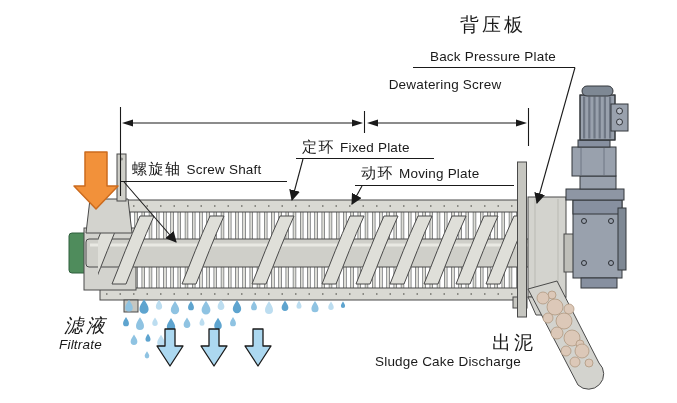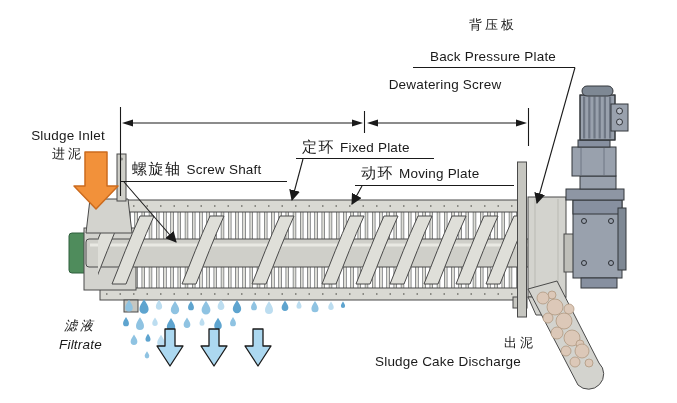--- a/index.html
+++ b/index.html
@@ -2,21 +2,21 @@
 <html><head>
 <meta charset="utf-8">
 <style>
   html,body{margin:0;padding:0;background:#fff;}
   #stage{
     position:relative;width:677px;height:403px;background:#fff;overflow:hidden;
     font-family:"Liberation Sans", sans-serif;color:#1a1a1a;
   }
   #machine-svg{position:absolute;left:0;top:0;}
   .label{position:absolute;white-space:nowrap;}
-  .zh{font-size:13px;letter-spacing:3px;line-height:20px;}
+  .zh{font-size:19px;letter-spacing:3px;line-height:20px;}
   .en{font-size:13.5px;line-height:17px;letter-spacing:.2px;}
   .zh-inline{font-size:15px;letter-spacing:1.5px;margin-right:5px;}
   #lbl-sludge-inlet{left:16px;top:127px;width:104px;text-align:center;}
   #lbl-sludge-inlet .zh{letter-spacing:3px;}
   #lbl-thickening{left:152px;top:76px;width:180px;text-align:center;}
   #lbl-dewatering{left:366px;top:76px;width:158px;text-align:center;}
   #lbl-backpressure{left:406px;top:15px;width:174px;text-align:center;}
   #lbl-backpressure .en{margin-top:13px;}
   #lbl-screwshaft{left:132px;top:160px;}
   #lbl-fixedplate{left:302px;top:138px;}
@@ -202,24 +202,20 @@
       <line x1="575" y1="67.5" x2="537" y2="203" marker-end="url(#arr)"></line>
       <line x1="121" y1="181.5" x2="287" y2="181.5"></line>
       <line x1="124" y1="182" x2="176" y2="242" marker-end="url(#arr)"></line>
       <line x1="296" y1="158.5" x2="434" y2="158.5"></line>
       <line x1="303" y1="159" x2="292" y2="200" marker-end="url(#arr)"></line>
       <line x1="355" y1="185.5" x2="514" y2="185.5"></line>
       <line x1="362" y1="186" x2="352" y2="204" marker-end="url(#arr)"></line>
     </g>
   </svg>
 
-  <div class="label" id="lbl-sludge-inlet">
-    <div class="en">Sludge Inlet</div>
-    <div class="zh">进泥</div>
-  </div>
 
 
   <div class="label" id="lbl-dewatering">
     <div class="en">Dewatering Screw</div>
   </div>
 
   <div class="label" id="lbl-backpressure">
     <div class="zh">背压板</div>
     <div class="en">Back Pressure Plate</div>
   </div>

